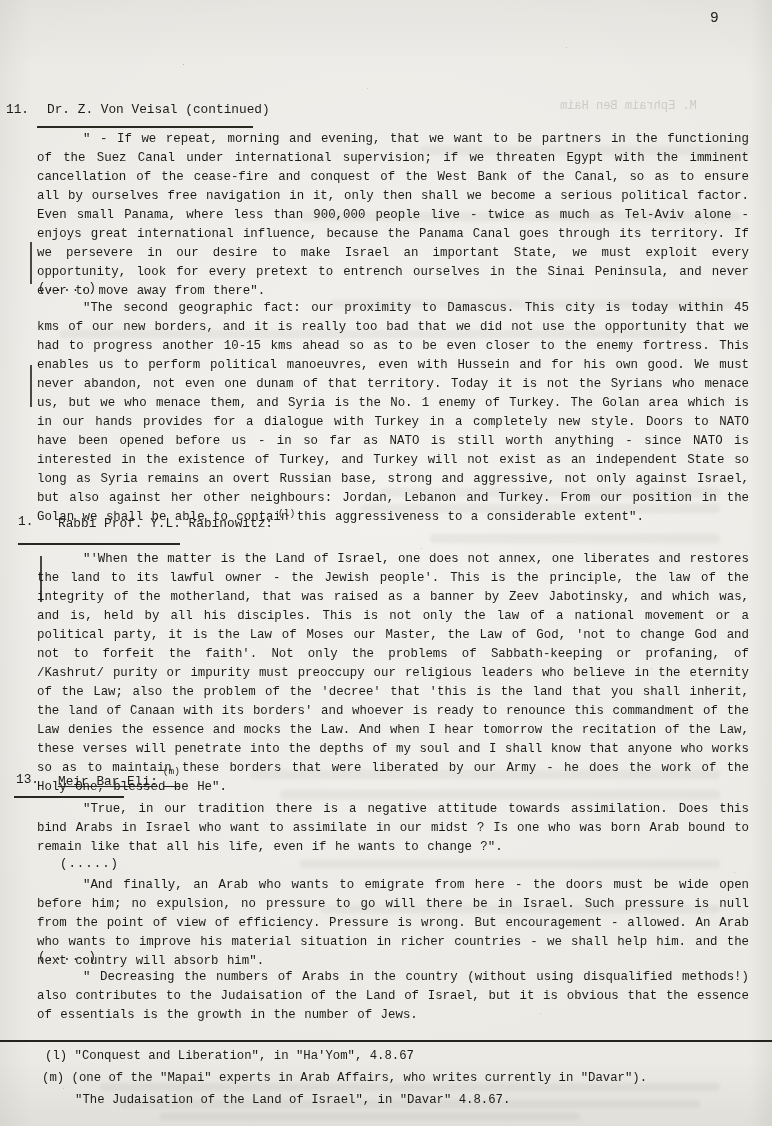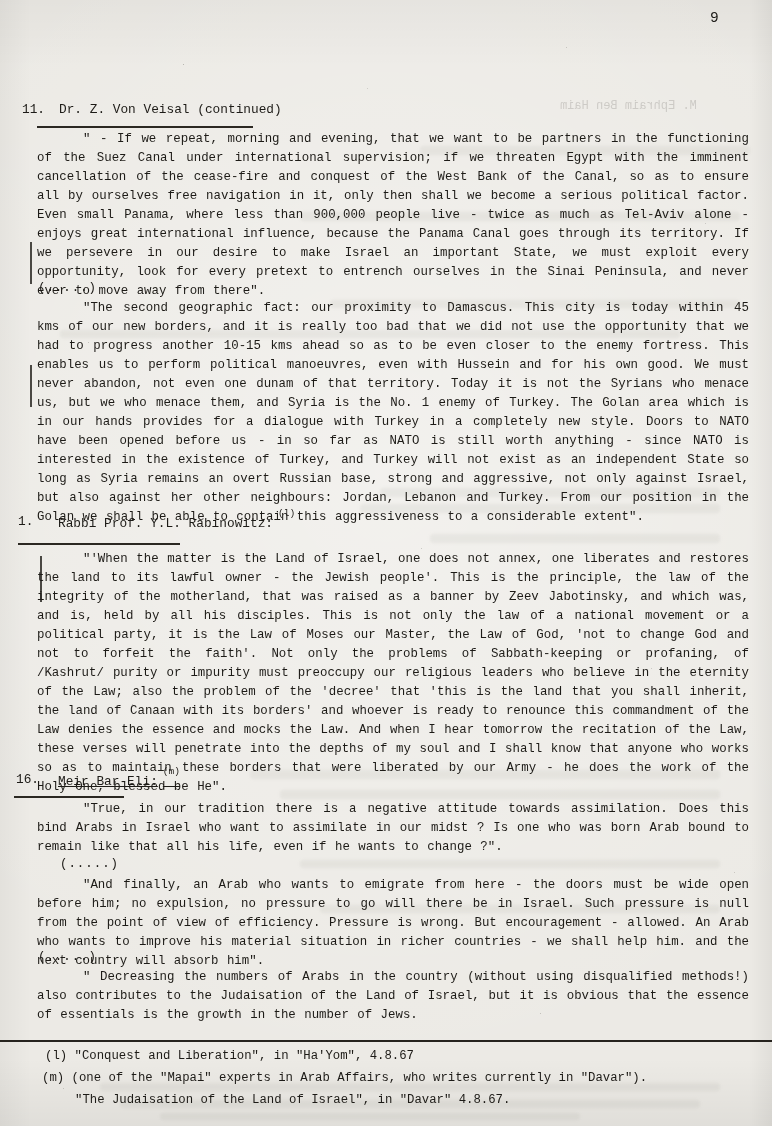--- a/index.html
+++ b/index.html
@@ -65,43 +65,43 @@
   <div class="streak" style="top:790px;left:280px;width:440px;height:9px;"></div>
   <div class="streak" style="top:860px;left:300px;width:420px;height:8px;"></div>
   <div class="streak" style="top:905px;left:320px;width:400px;height:8px;"></div>
   <div class="streak" style="top:1083px;left:100px;width:620px;height:8px;"></div>
   <div class="streak" style="top:1100px;left:120px;width:580px;height:8px;"></div>
   <div class="streak" style="top:1113px;left:160px;width:420px;height:7px;"></div>
 
   <div class="pagenum">9</div>
 
   <div class="heading" style="top:102px;">
-    <span class="num" style="left:22px;">11.</span>
-    <span class="title" style="left:59px;">Dr. Z. Von Veisal (continued)</span>
+    <span class="num" style="left:6px;">11.</span>
+    <span class="title" style="left:47px;">Dr. Z. Von Veisal (continued)</span>
   </div>
   <div class="rule" style="top:126px;left:37px;width:216px;"></div>
 
   <div class="para indent" style="top:130px;">" -  If we repeat, morning and evening, that we want to be partners in the functioning of the Suez Canal under international supervision;  if we threaten Egypt with the imminent cancellation of the cease-fire and conquest of the West Bank of the Canal, so as to ensure all by ourselves free navigation in it, only then shall we become a serious political factor.   Even small Panama, where less than 900,000 people live - twice as much as Tel-Aviv alone - enjoys great international influence, because the Panama Canal goes through its territory.   If we persevere in our desire to make Israel an important State, we must exploit every opportunity, look for every pretext to entrench ourselves in the Sinai Peninsula, and never ever to move away from there".</div>
   <div class="ell" style="top:281px;left:38px;">(.....)</div>
   <div class="para indent" style="top:299px;">"The second geographic fact:  our proximity to Damascus.   This city is today within 45 kms of our new borders, and it is really too bad that we did not use the opportunity that we had to progress another 10-15 kms ahead so as to be even closer to the enemy fortress.   This enables us to perform political manoeuvres, even with Hussein and for his own good.   We must never abandon, not even one dunam of that territory.   Today it is not the Syrians who menace us, but we who menace them, and Syria is the No. 1 enemy of Turkey.   The Golan area which is in our hands provides for a dialogue with Turkey in a completely new style.   Doors to NATO have been opened before us - in so far as NATO is still worth anything - since NATO is interested in the existence of Turkey, and Turkey will not exist as an independent State so long as Syria remains an overt Russian base, strong and aggressive, not only against Israel, but also against her other neighbours:  Jordan, Lebanon and Turkey.   From our position in the Golan we shall be able to contain this aggressiveness  to a considerable extent".</div>
 
   <div class="mark" style="top:242px;left:30px;height:42px;"></div>
   <div class="mark" style="top:365px;left:30px;height:42px;"></div>
   <div class="mark" style="top:556px;left:40px;height:46px;"></div>
 
   <div class="heading" style="top:514px;">
     <span class="num" style="left:18px;">1.</span>
     <span class="title" style="left:46px;margin-left:12px;"><span>Rabbi Prof. Y.L. Rabinowitz:</span><sup class="sup">(l)</sup></span>
   </div>
   <div class="rule" style="top:543px;left:18px;width:162px;"></div>
 
   <div class="para indent" style="top:550px;">"'When the matter is the Land of Israel, one does not annex, one liberates and restores the land to its lawful owner - the Jewish people'.    This is the principle, the law of the integrity of the motherland, that was raised as a banner by Zeev Jabotinsky, and which was, and is, held by all his disciples.   This is not only the law of a national movement or a political party, it is the Law of Moses our Master, the Law of God, 'not to change God and not to forfeit the faith'.   Not only the problems of Sabbath-keeping or profaning, of /Kashrut/ purity or impurity must preoccupy our religious leaders who believe in the eternity of the Law;  also the problem of the 'decree' that 'this is the land that you shall inherit, the land of Canaan with its borders' and whoever is ready to renounce this commandment of the Law denies the essence and mocks the Law.   And when I hear tomorrow the recitation of the Law, these verses will penetrate into the depths of my soul and I shall know that anyone who works so as to maintain these borders that were liberated by our Army - he does the work of the Holy One, blessed be He".</div>
 
   <div class="heading" style="top:772px;">
-    <span class="num" style="left:16px;">16.</span>
+    <span class="num" style="left:16px;">13.</span>
     <span class="title" style="left:58px;text-decoration:underline;"><span>Meir Bar-Eli:</span><sup class="sup">(m)</sup></span>
   </div>
   <div class="rule" style="top:796px;left:14px;width:110px;"></div>
 
   <div class="para indent" style="top:800px;">"True, in our tradition there is a negative attitude towards assimilation.   Does this bind Arabs in Israel who want to assimilate in our midst ?   Is  one who was born Arab bound to remain like that all his life, even if he wants to change ?".</div>
   <div class="ell" style="top:857px;left:60px;">(.....)</div>
   <div class="para indent" style="top:876px;">"And finally, an Arab who wants to emigrate from here - the doors must be wide open before him; no expulsion, no pressure to go will there be in Israel.   Such pressure is null from the point of view of efficiency.   Pressure is wrong.   But encouragement - allowed.   An Arab who wants to improve his material situation in richer countries - we shall help him. and the next country will absorb him".</div>
   <div class="ell" style="top:950px;left:38px;">(.....)</div>
   <div class="para indent" style="top:968px;">" Decreasing the numbers of Arabs in the country (without using disqualified methods!) also contributes to the Judaisation of the Land of Israel, but it is obvious that the essence of essentials is the growth in the number of Jews.</div>
 

